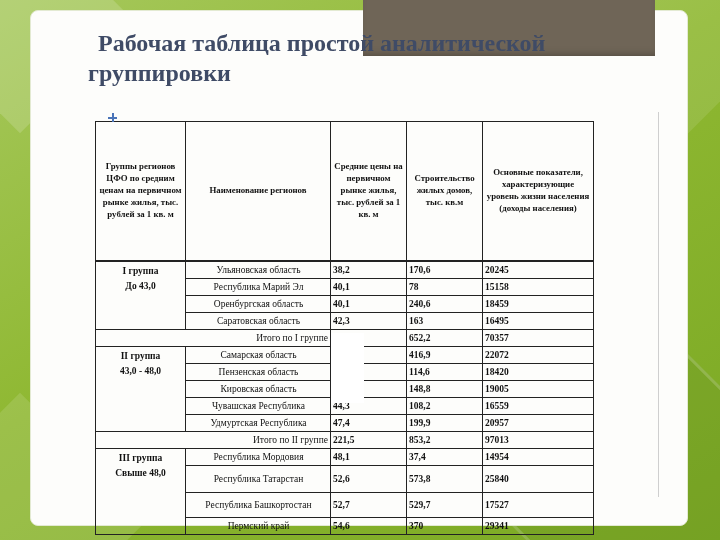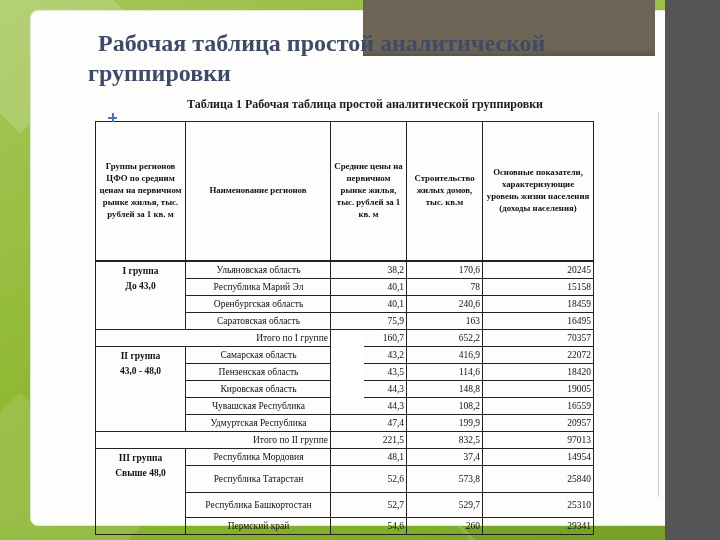--- a/index.html
+++ b/index.html
@@ -1,20 +1,19 @@
 <!DOCTYPE html>
 <html><head>
 <meta charset="utf-8">
 <style>
   html,body{margin:0;padding:0;background:#555;}
   .slide{
-    position:relative;width:628px;height:540px;overflow:hidden;
+    position:relative;width:720px;height:540px;overflow:hidden;
     background:linear-gradient(150deg,#a6c85c 0%,#8fb832 45%,#7aa823 100%);
     font-family:"Liberation Serif",serif;
-    padding-left:37px;
   }
   .deco{position:absolute;transform:rotate(45deg);}
   .deco-tl{left:-60px;top:-60px;width:160px;height:160px;background:rgba(255,255,255,.16);}
   .deco-bl{left:-70px;bottom:-70px;width:180px;height:180px;background:rgba(255,255,255,.12);}
   .deco-tr{right:-50px;top:-90px;width:200px;height:200px;background:rgba(255,255,255,.10);}
   .deco-br{right:-80px;bottom:-100px;width:240px;height:240px;border:3px solid rgba(255,255,255,.18);background:rgba(105,145,35,.25);}
   .panel{
     position:absolute;left:30px;top:10px;width:656px;height:514px;
     background:#fdfdfb;border:1px solid #e3ead2;border-radius:8px;z-index:1;
   }
@@ -39,21 +38,21 @@
   .tablewrap{position:absolute;left:95px;top:121px;z-index:4;}
   table{border-collapse:collapse;table-layout:fixed;width:498px;color:#111;}
   col.c1{width:90px;} col.c2{width:145px;} col.c3{width:76px;} col.c4{width:76px;} col.c5{width:111px;}
   th,td{border:1px solid #222;padding:1px 2px;font-weight:normal;}
   thead th{
     height:134px;font-size:8.8px;font-weight:bold;text-align:center;
     vertical-align:middle;line-height:1.35;padding:2px 3px;border-bottom:2px solid #222;
   }
   tbody td{height:14px;font-size:9.5px;vertical-align:middle;}
   td.n{text-align:center;padding-left:3px;}
-  td.c{text-align:right;}
+  td.c{text-align:left;font-weight:bold;}
   td.group-cell{text-align:center;vertical-align:top;padding-top:2px;line-height:1.6;font-size:9.5px;font-weight:bold;}
   td.total-label{text-align:right;padding-left:14px;}
   tr.tall26 td{height:24px;}
   tr.tall24 td{height:22px;}
   .overlay-box{position:absolute;left:331px;top:333px;width:33px;height:70px;background:#fff;z-index:6;}
   .frame-line{position:absolute;left:658px;top:112px;width:1px;height:385px;background:#cfcfcf;z-index:3;}
 </style>
 </head>
 <body>
 
@@ -61,21 +60,20 @@
   <div class="deco deco-tl"></div>
   <div class="deco deco-bl"></div>
   <div class="deco deco-tr"></div>
   <div class="deco deco-br"></div>
 
   <div class="panel"></div>
   <div class="gray-box"></div>
 
   <div class="title">Рабочая таблица простой аналитической группировки</div>
 
-  <div class="caption">Таблица 1 Рабочая таблица простой аналитической группировки</div>
   <div class="bullet"></div>
 
   <div class="tablewrap">
     <table>
       <colgroup>
         <col class="c1">
           <col class="c2">
           <col class="c3">
           <col class="c4">
           <col class="c5">
@@ -108,21 +106,21 @@
           <td class="c">15158</td>
         </tr>
         <tr>
           <td class="n">Оренбургская область</td>
           <td class="c">40,1</td>
           <td class="c">240,6</td>
           <td class="c">18459</td>
         </tr>
         <tr>
           <td class="n">Саратовская область</td>
-          <td class="c">75,9</td>
+          <td class="c">42,3</td>
           <td class="c">163</td>
           <td class="c">16495</td>
         </tr>
         <tr>
           <td class="total-label" colspan="2">Итого по I группе</td>
           <td class="c">160,7</td>
           <td class="c">652,2</td>
           <td class="c">70357</td>
         </tr>
 
@@ -156,21 +154,21 @@
         </tr>
         <tr>
           <td class="n">Удмуртская Республика</td>
           <td class="c">47,4</td>
           <td class="c">199,9</td>
           <td class="c">20957</td>
         </tr>
         <tr>
           <td class="total-label" colspan="2">Итого по II группе</td>
           <td class="c">221,5</td>
-          <td class="c">832,5</td>
+          <td class="c">853,2</td>
           <td class="c">97013</td>
         </tr>
 
         <tr>
           <td class="group-cell" rowspan="4">
             <div>III группа</div>
             <div>Свыше 48,0</div>
           </td>
           <td class="n">Республика Мордовия</td>
           <td class="c">48,1</td>
@@ -180,26 +178,26 @@
         <tr class="tall26">
           <td class="n">Республика Татарстан</td>
           <td class="c">52,6</td>
           <td class="c">573,8</td>
           <td class="c">25840</td>
         </tr>
         <tr class="tall24">
           <td class="n">Республика Башкортостан</td>
           <td class="c">52,7</td>
           <td class="c">529,7</td>
-          <td class="c">25310</td>
+          <td class="c">17527</td>
         </tr>
         <tr>
           <td class="n">Пермский край</td>
           <td class="c">54,6</td>
-          <td class="c">260</td>
+          <td class="c">370</td>
           <td class="c">29341</td>
         </tr>
       </tbody>
     </table>
   </div>
 
   <div class="overlay-box"></div>
   <div class="frame-line"></div>
 </div>
 

